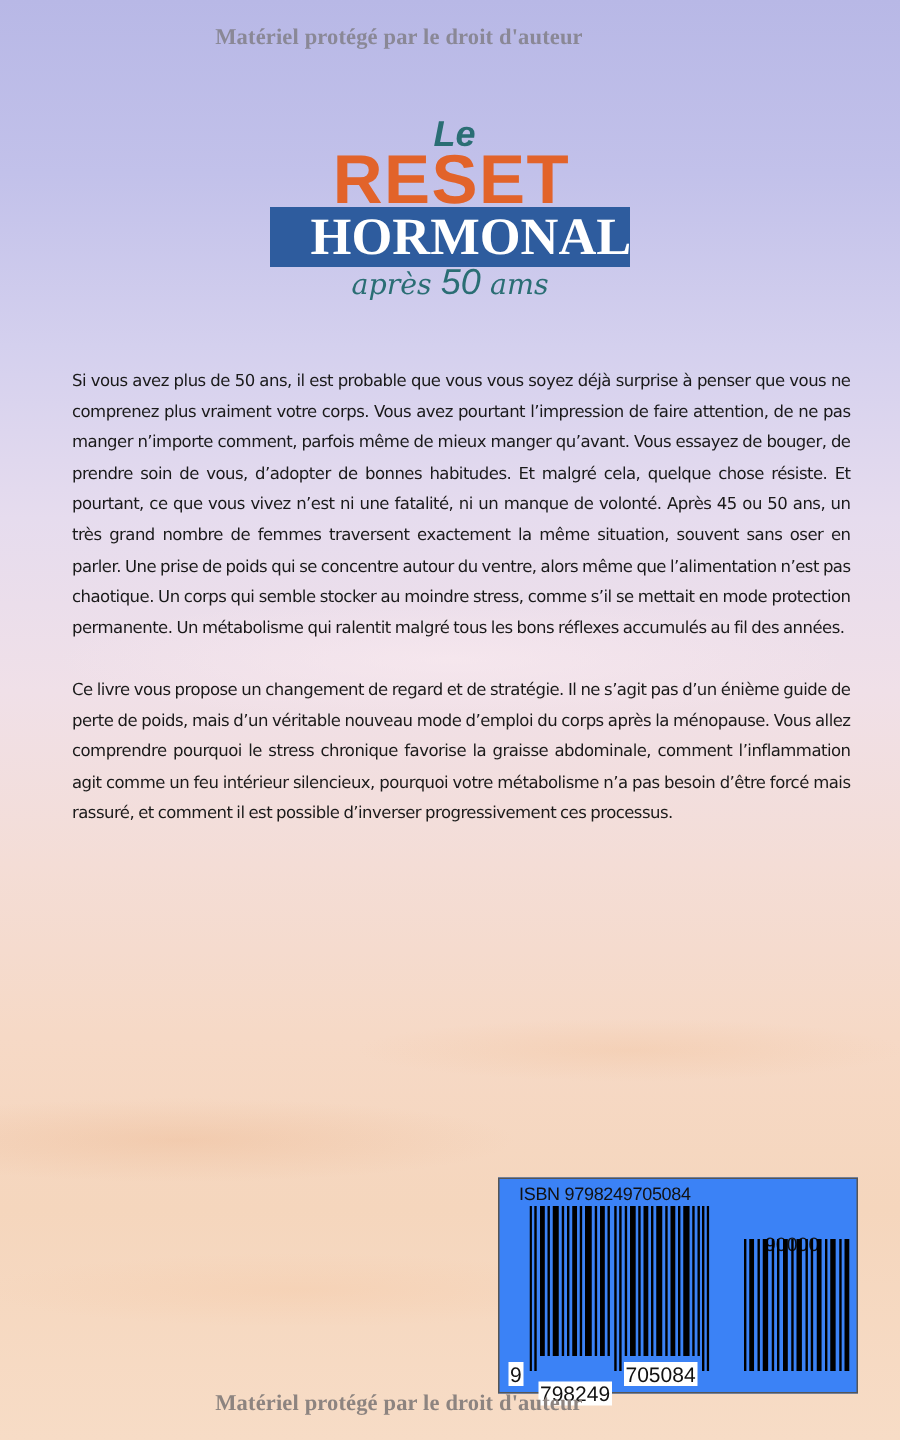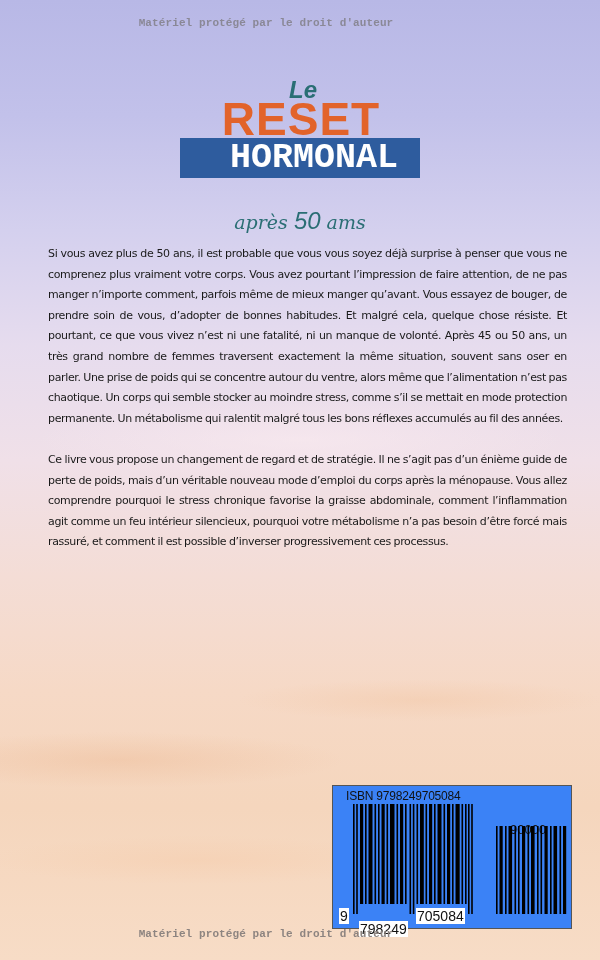--- a/index.html
+++ b/index.html
@@ -20,22 +20,22 @@
           #d4d0ee 24%,
           #e6dcee 36%,
           #f0e0e8 48%,
           #f4ddd6 60%,
           #f6d9c6 72%,
           #f5d6bd 84%,
           #f7dcc6 100%);
     }
     .watermark {
       position: absolute; left: 0; width: 532px; text-align: center;
-      font-family: Liberation Mono, monospace; font-weight: bold;
-      font-size: 11px; color: #8a8896; letter-spacing: 0.1px;
+      font-family: Liberation Serif, serif; font-weight: bold;
+      font-size: 15px; color: #8a8896; letter-spacing: 0.1px;
     }
     .watermark.top { top: 17px; }
     .watermark.bottom { top: 928px; color: #8d8480; }
 
     .title-block { position: absolute; left: 0; top: 78px; width: 600px; text-align: center; }
     .title-le {
       position: absolute; left: 283px; top: 0; width: 40px;
       font-family: Liberation Sans, sans-serif; font-style: italic; font-weight: bold;
       font-size: 24px; color: #2a6e74; line-height: 24px;
     }
@@ -44,27 +44,27 @@
       font-family: "Liberation Sans", sans-serif; font-weight: bold;
       font-size: 46px; color: #e2632a; line-height: 50px; letter-spacing: 1px;
     }
     .title-hormonal-bar {
       position: absolute; left: 180px; top: 60px; width: 240px; height: 40px;
       background: #2e5c9e;
     }
     .title-hormonal {
       position: absolute; left: 180px; top: 60px; width: 268px; height: 40px;
       text-align: center; line-height: 40px;
-      font-family: Liberation Mono, monospace; font-weight: bold;
+      font-family: Liberation Serif, serif; font-weight: bold;
       font-size: 35px; color: #ffffff; letter-spacing: 0px;
     }
     .title-sub {
       position: absolute; left: 200px; top: 98px; width: 200px; text-align: center;
       font-family: "DejaVu Serif", serif; font-style: italic;
-      font-size: 19px; color: #2a6e74; line-height: 26px; margin-top: 32px;
+      font-size: 19px; color: #2a6e74; line-height: 26px;
     }
     .title-sub .num { font-size: 24px; font-family: "Liberation Sans", sans-serif; font-style: italic; }
 
     .body-text {
       position: absolute; left: 48px; top: 244px; width: 519px;
       font-family: "DejaVu Sans", sans-serif;
       font-size: 11px; line-height: 20.6px; color: #1a1a1a;
       text-align: justify; letter-spacing: -0.35px; word-spacing: -0.5px;
     }
     .body-text p { margin: 0; }

